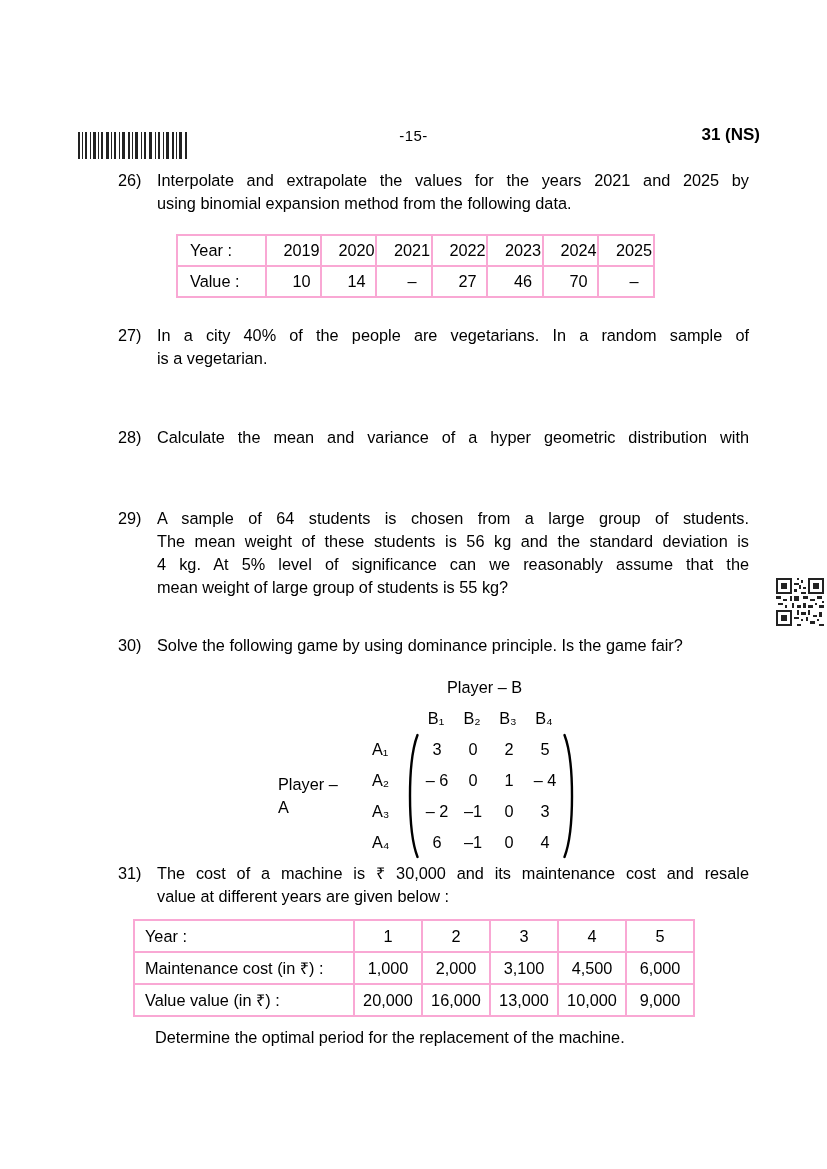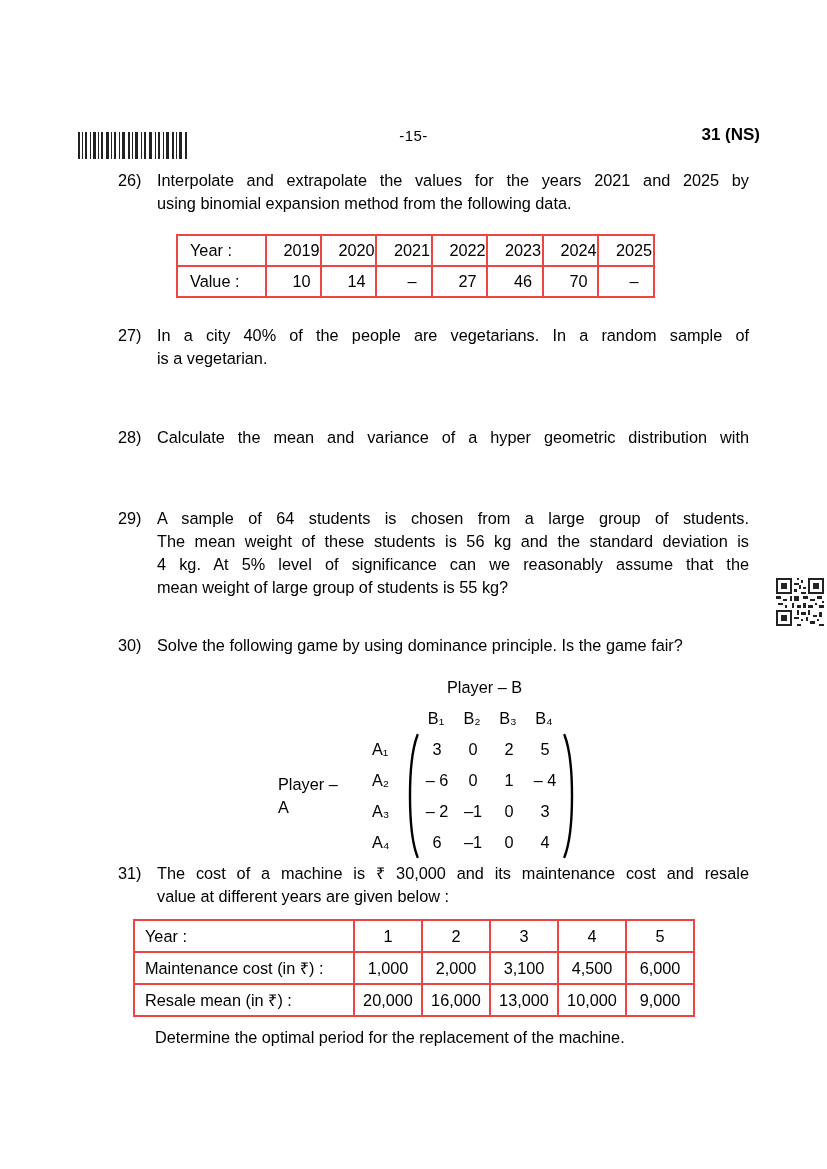--- a/index.html
+++ b/index.html
@@ -15,21 +15,21 @@
   
   .q { position:absolute; display:flex; font-size:16.3px; line-height:23px; }
   .qnum { width:39px; flex-shrink:0; }
   .qtext { width:592px; }
   .qline { width:592px; }
   .jl { text-align:justify; text-align-last:justify; }
   .it { font-style:italic; }
 
   
   table.t { border-collapse:collapse; position:absolute; background:#fff; table-layout:fixed; }
-  .t td, .t th { border:2px solid #ef4444; font-size:16.3px; font-weight:400; text-align:center;
+  .t td, .t th { border:2px solid #f9a8d4; font-size:16.3px; font-weight:400; text-align:center;
                  padding:0; vertical-align:middle; white-space:nowrap; overflow:hidden; }
   .t .lbl { text-align:left; padding-left:12px; }
   .t1 td, .t1 th { height:29px;padding-left:16px; }
   .t2 td, .t2 th { height:30px; }
   .t2 .lbl { padding-left:10px; }
 
   
   .matrix { position:absolute; left:278px; top:656px; font-size:16.3px; line-height:23px; }
   .player-b { margin-left:169px; width:150px; }
   .mat-header { display:flex; margin-top:8px; margin-bottom:3px; }
@@ -286,21 +286,21 @@
     </tr>
     <tr>
       <th class="lbl">Maintenance cost (in ₹) :</th>
       <td>1,000</td>
       <td>2,000</td>
       <td>3,100</td>
       <td>4,500</td>
       <td>6,000</td>
     </tr>
     <tr>
-      <th class="lbl">Resale mean (in ₹) :</th>
+      <th class="lbl">Value value (in ₹) :</th>
       <td>20,000</td>
       <td>16,000</td>
       <td>13,000</td>
       <td>10,000</td>
       <td>9,000</td>
     </tr>
   </tbody>
     </table>
 
   <div class="det-line">Determine the optimal period for the replacement of the machine.</div>

